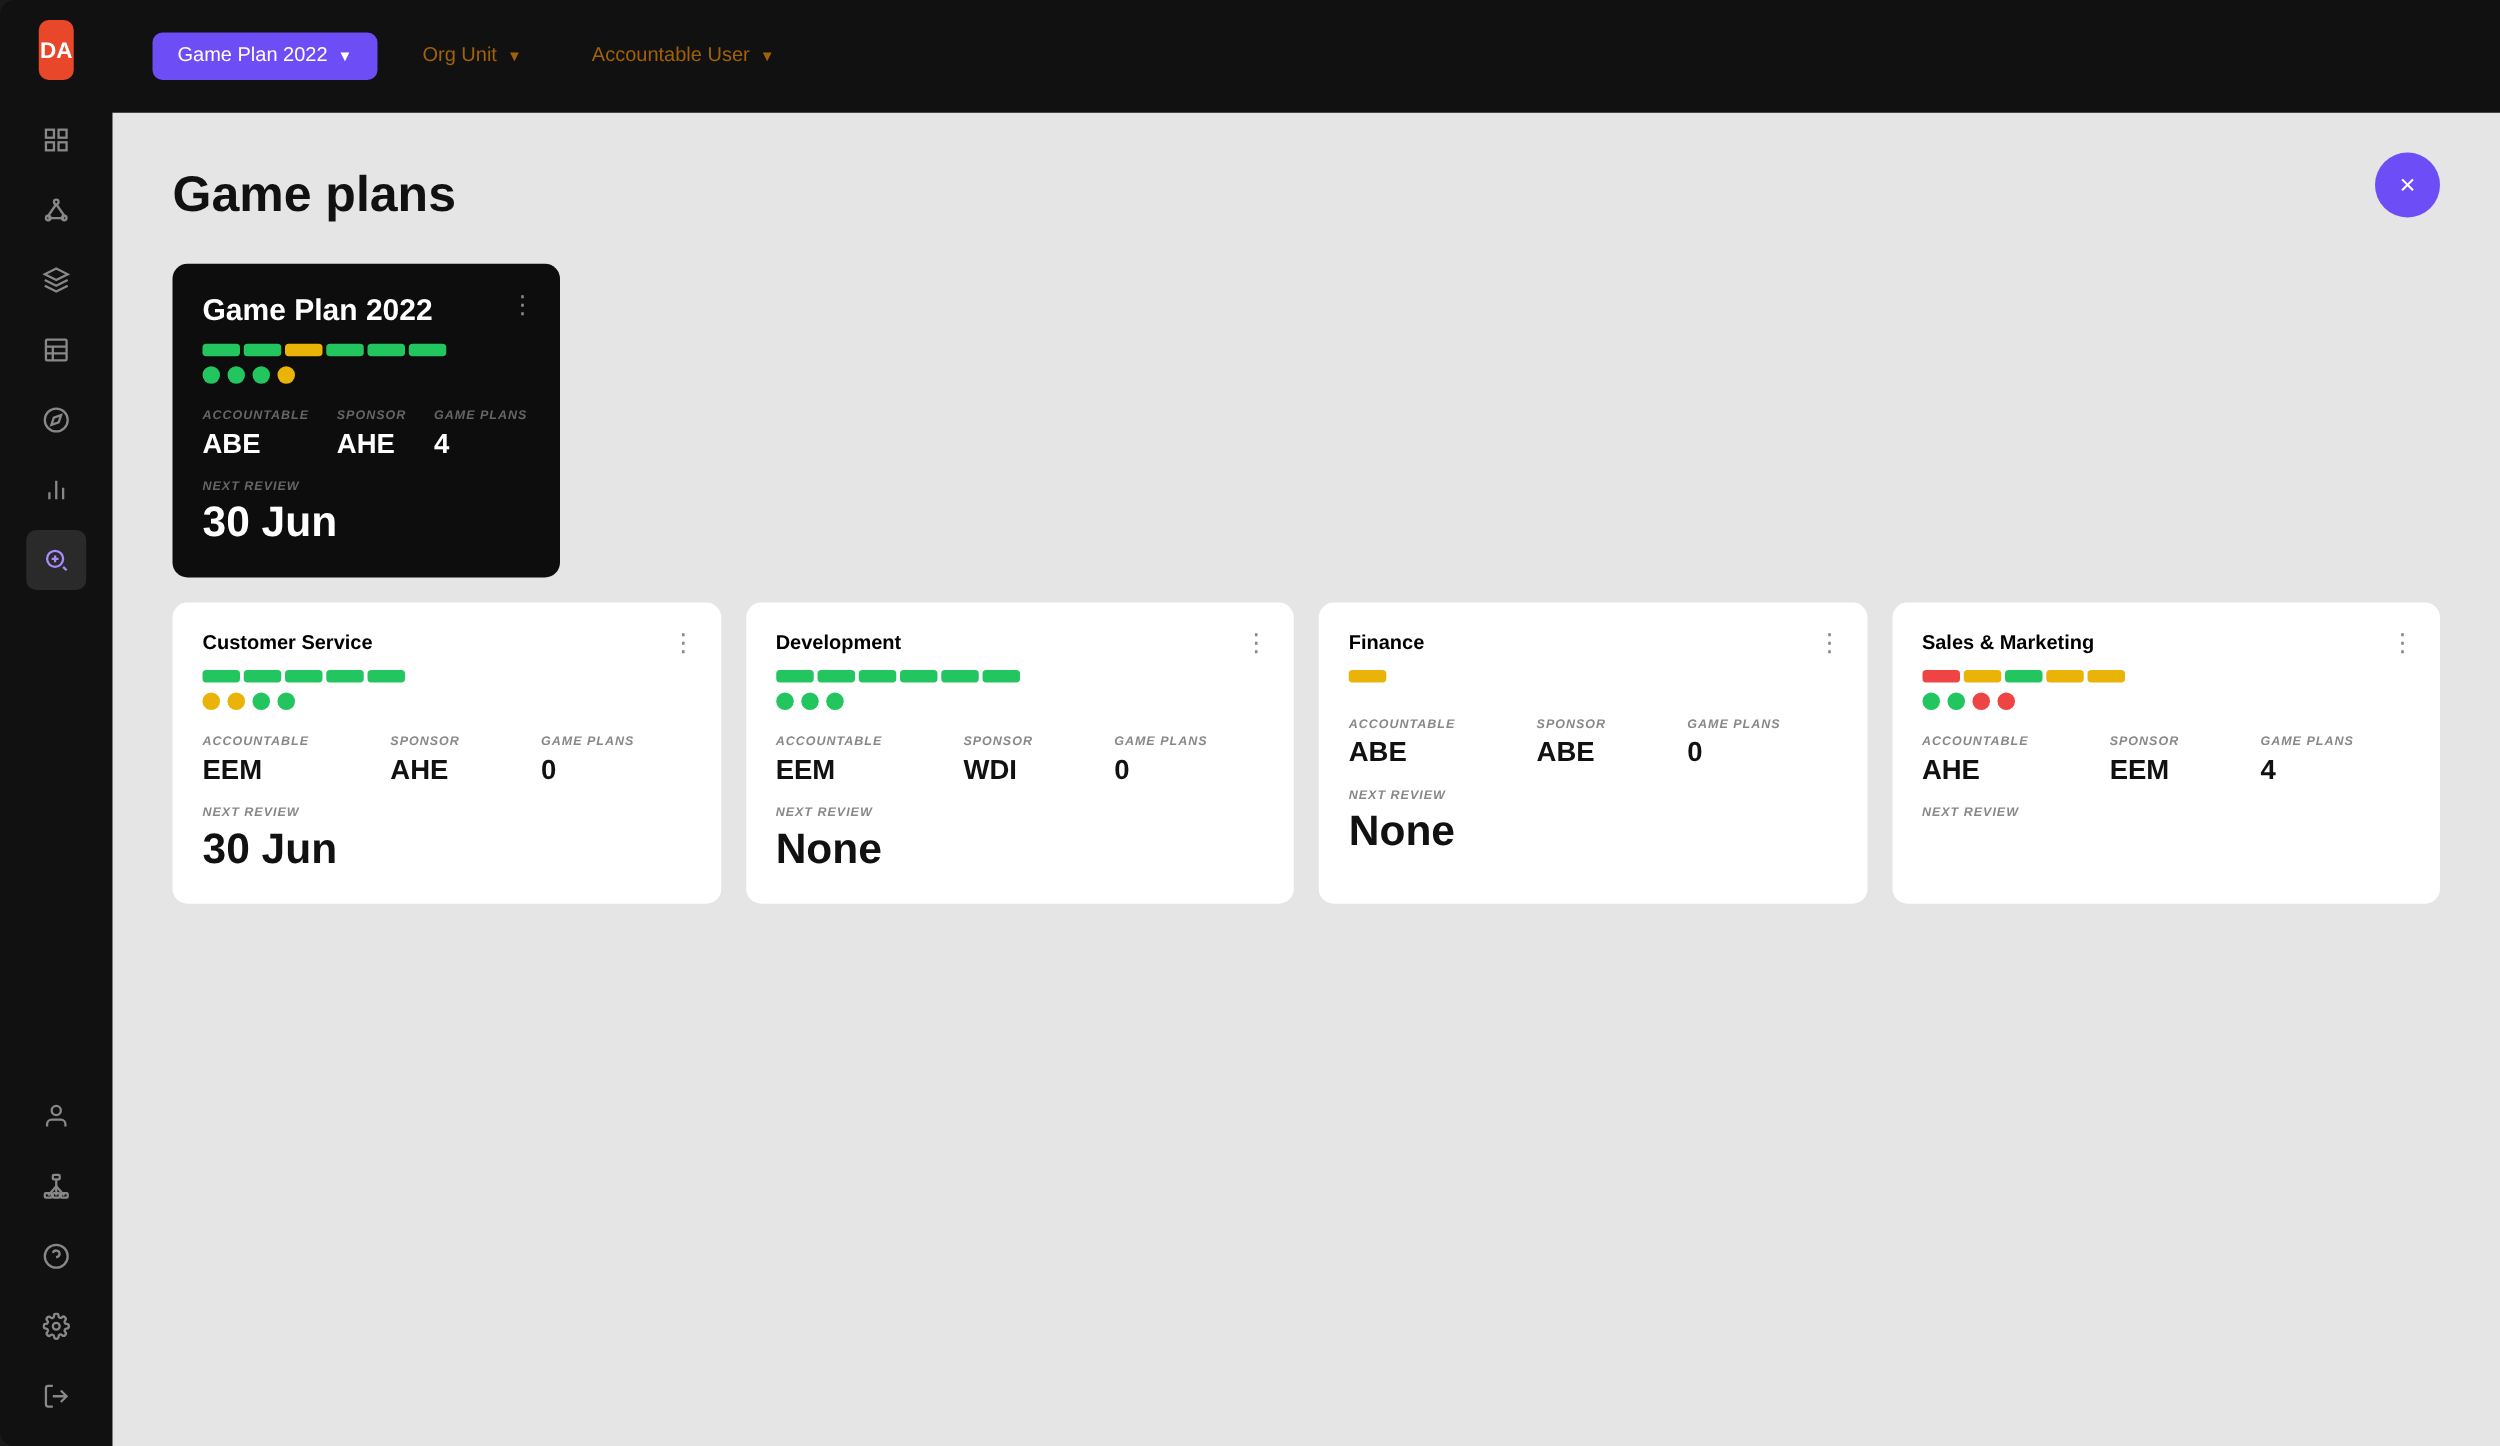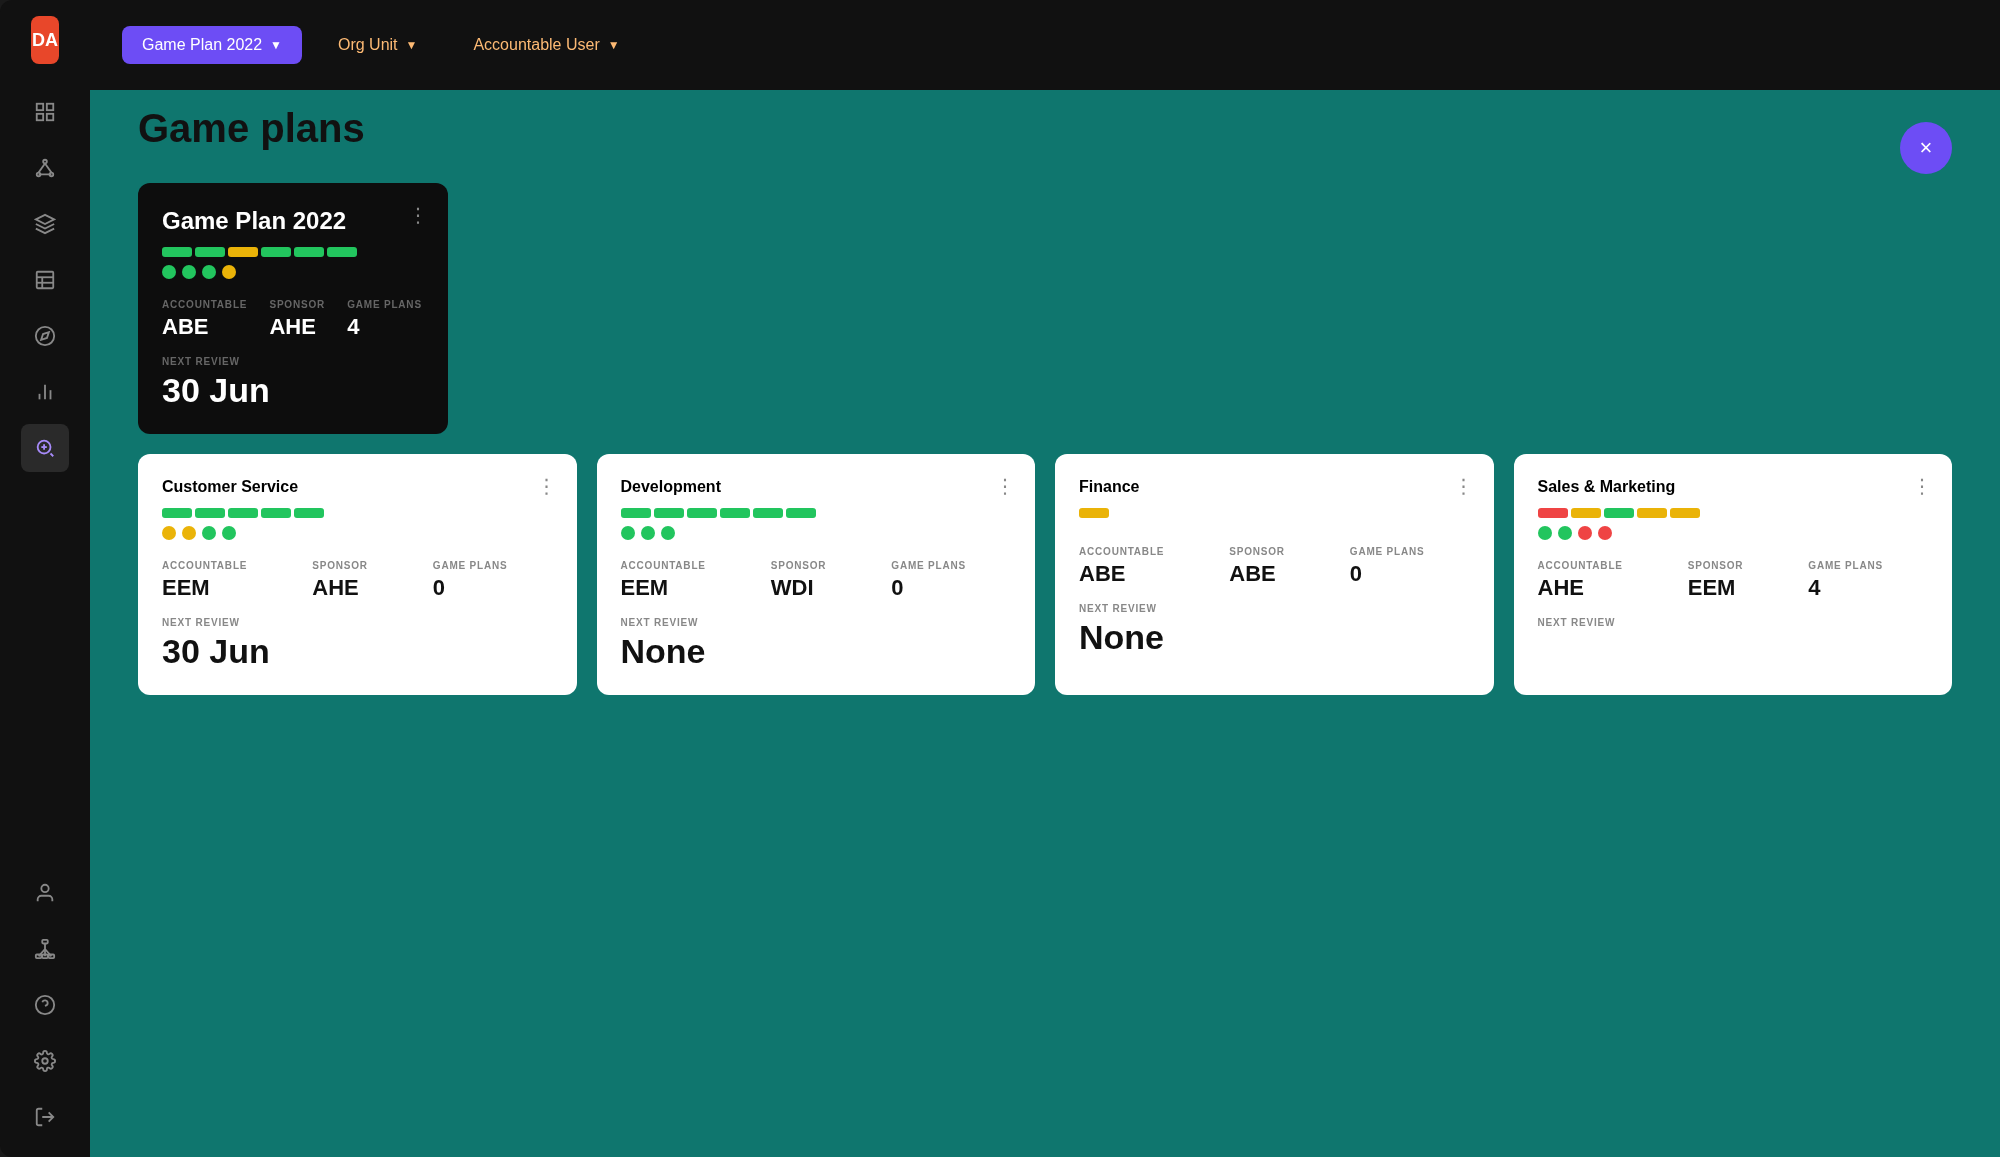--- a/index.html
+++ b/index.html
@@ -86,36 +86,36 @@
       font-weight: 500;
     }
 
     .nav-btn.active {
       background: #6d4df5;
       color: white;
     }
 
     .nav-btn.plain {
       background: transparent;
-      color: #fdba74;
+      color: #a16207;
     }
 
     .nav-btn .chevron {
       font-size: 12px;
     }
 
     
     .main-content {
       position: absolute;
       left: 90px;
       right: 0;
       top: 90px;
       bottom: 0;
-      background: #0f766e;
-      padding: 16px 48px;
+      background: #e5e5e5;
+      padding: 44px 48px;
       overflow-y: auto;
     }
 
     .page-title {
       font-size: 40px;
       font-weight: 700;
       color: #111;
       margin-bottom: 32px;
     }
 
@@ -202,20 +202,21 @@
       margin-bottom: 16px;
     }
 
     .meta-label {
       font-size: 10px;
       font-weight: 600;
       letter-spacing: 0.08em;
       color: #888;
       text-transform: uppercase;
       margin-bottom: 4px;
+      font-style: italic;
     }
 
     .card-hero .meta-label { color: #666; }
 
     .meta-value {
       font-size: 22px;
       font-weight: 700;
       color: #111;
     }
 

